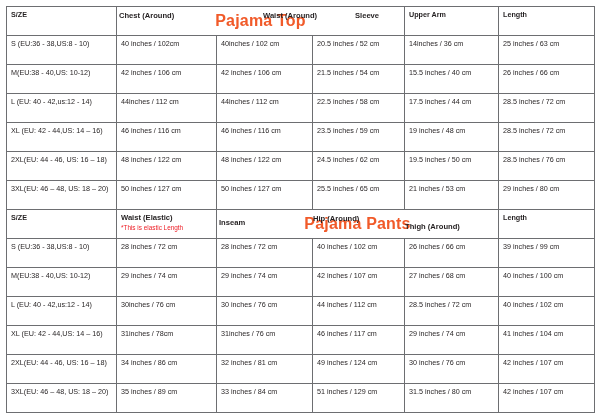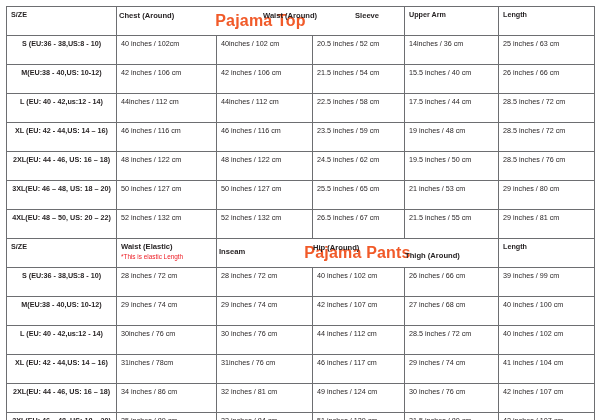--- a/index.html
+++ b/index.html
@@ -56,23 +56,22 @@
     vertical-align: middle;
     padding: 2px 4px;
   }
   .title-text {
     color: #f15a29;
     font-weight: bold;
     font-size: 16px;
     letter-spacing: 0.2px;
   }
   td.row-label {
-    font-weight: bold;
+    font-weight: normal;
     font-size: 7.2px;
-    text-align: center;
   }
   .elastic-note {
     color: #ed1c24;
     font-size: 6.4px;
     display: block;
     margin-top: 1px;
     font-weight: normal;
   }
   .sub-head {
     font-weight: bold;
@@ -144,28 +143,20 @@
         <td>28.5 inches / 76 cm</td>
       </tr>
       <tr>
         <td class="row-label">3XL(EU: 46 – 48, US: 18 – 20)</td>
         <td>50 inches / 127 cm</td>
         <td>50 inches / 127 cm</td>
         <td>25.5 inches / 65 cm</td>
         <td>21 inches / 53 cm</td>
         <td>29 inches / 80 cm</td>
       </tr>
-      <tr>
-        <td class="row-label">4XL(EU: 48 – 50, US: 20 – 22)</td>
-        <td>52 inches / 132 cm</td>
-        <td>52 inches / 132 cm</td>
-        <td>26.5 inches / 67 cm</td>
-        <td>21.5 inches / 55 cm</td>
-        <td>29 inches / 81 cm</td>
-      </tr>
 
       <tr>
         <td class="hdr-label">S/ZE</td>
         <td class="hdr-col">
           <span class="sub-head">Waist (Elastic)</span>
           <span class="elastic-note">*This is elastic Length</span>
         </td>
         <td class="title-cell" colspan="3" style="position: relative;">
           <span class="title-text">Pajama Pants</span>
         <span class="sub-head" style="position: absolute; top: 8px; left: 2px;">Inseam</span><span class="sub-head" style="position: absolute; top: 4px; left: 96px;">Hip (Around)</span><span class="sub-head" style="position: absolute; top: 12px; left: 188px;">Thigh (Around)</span></td>

